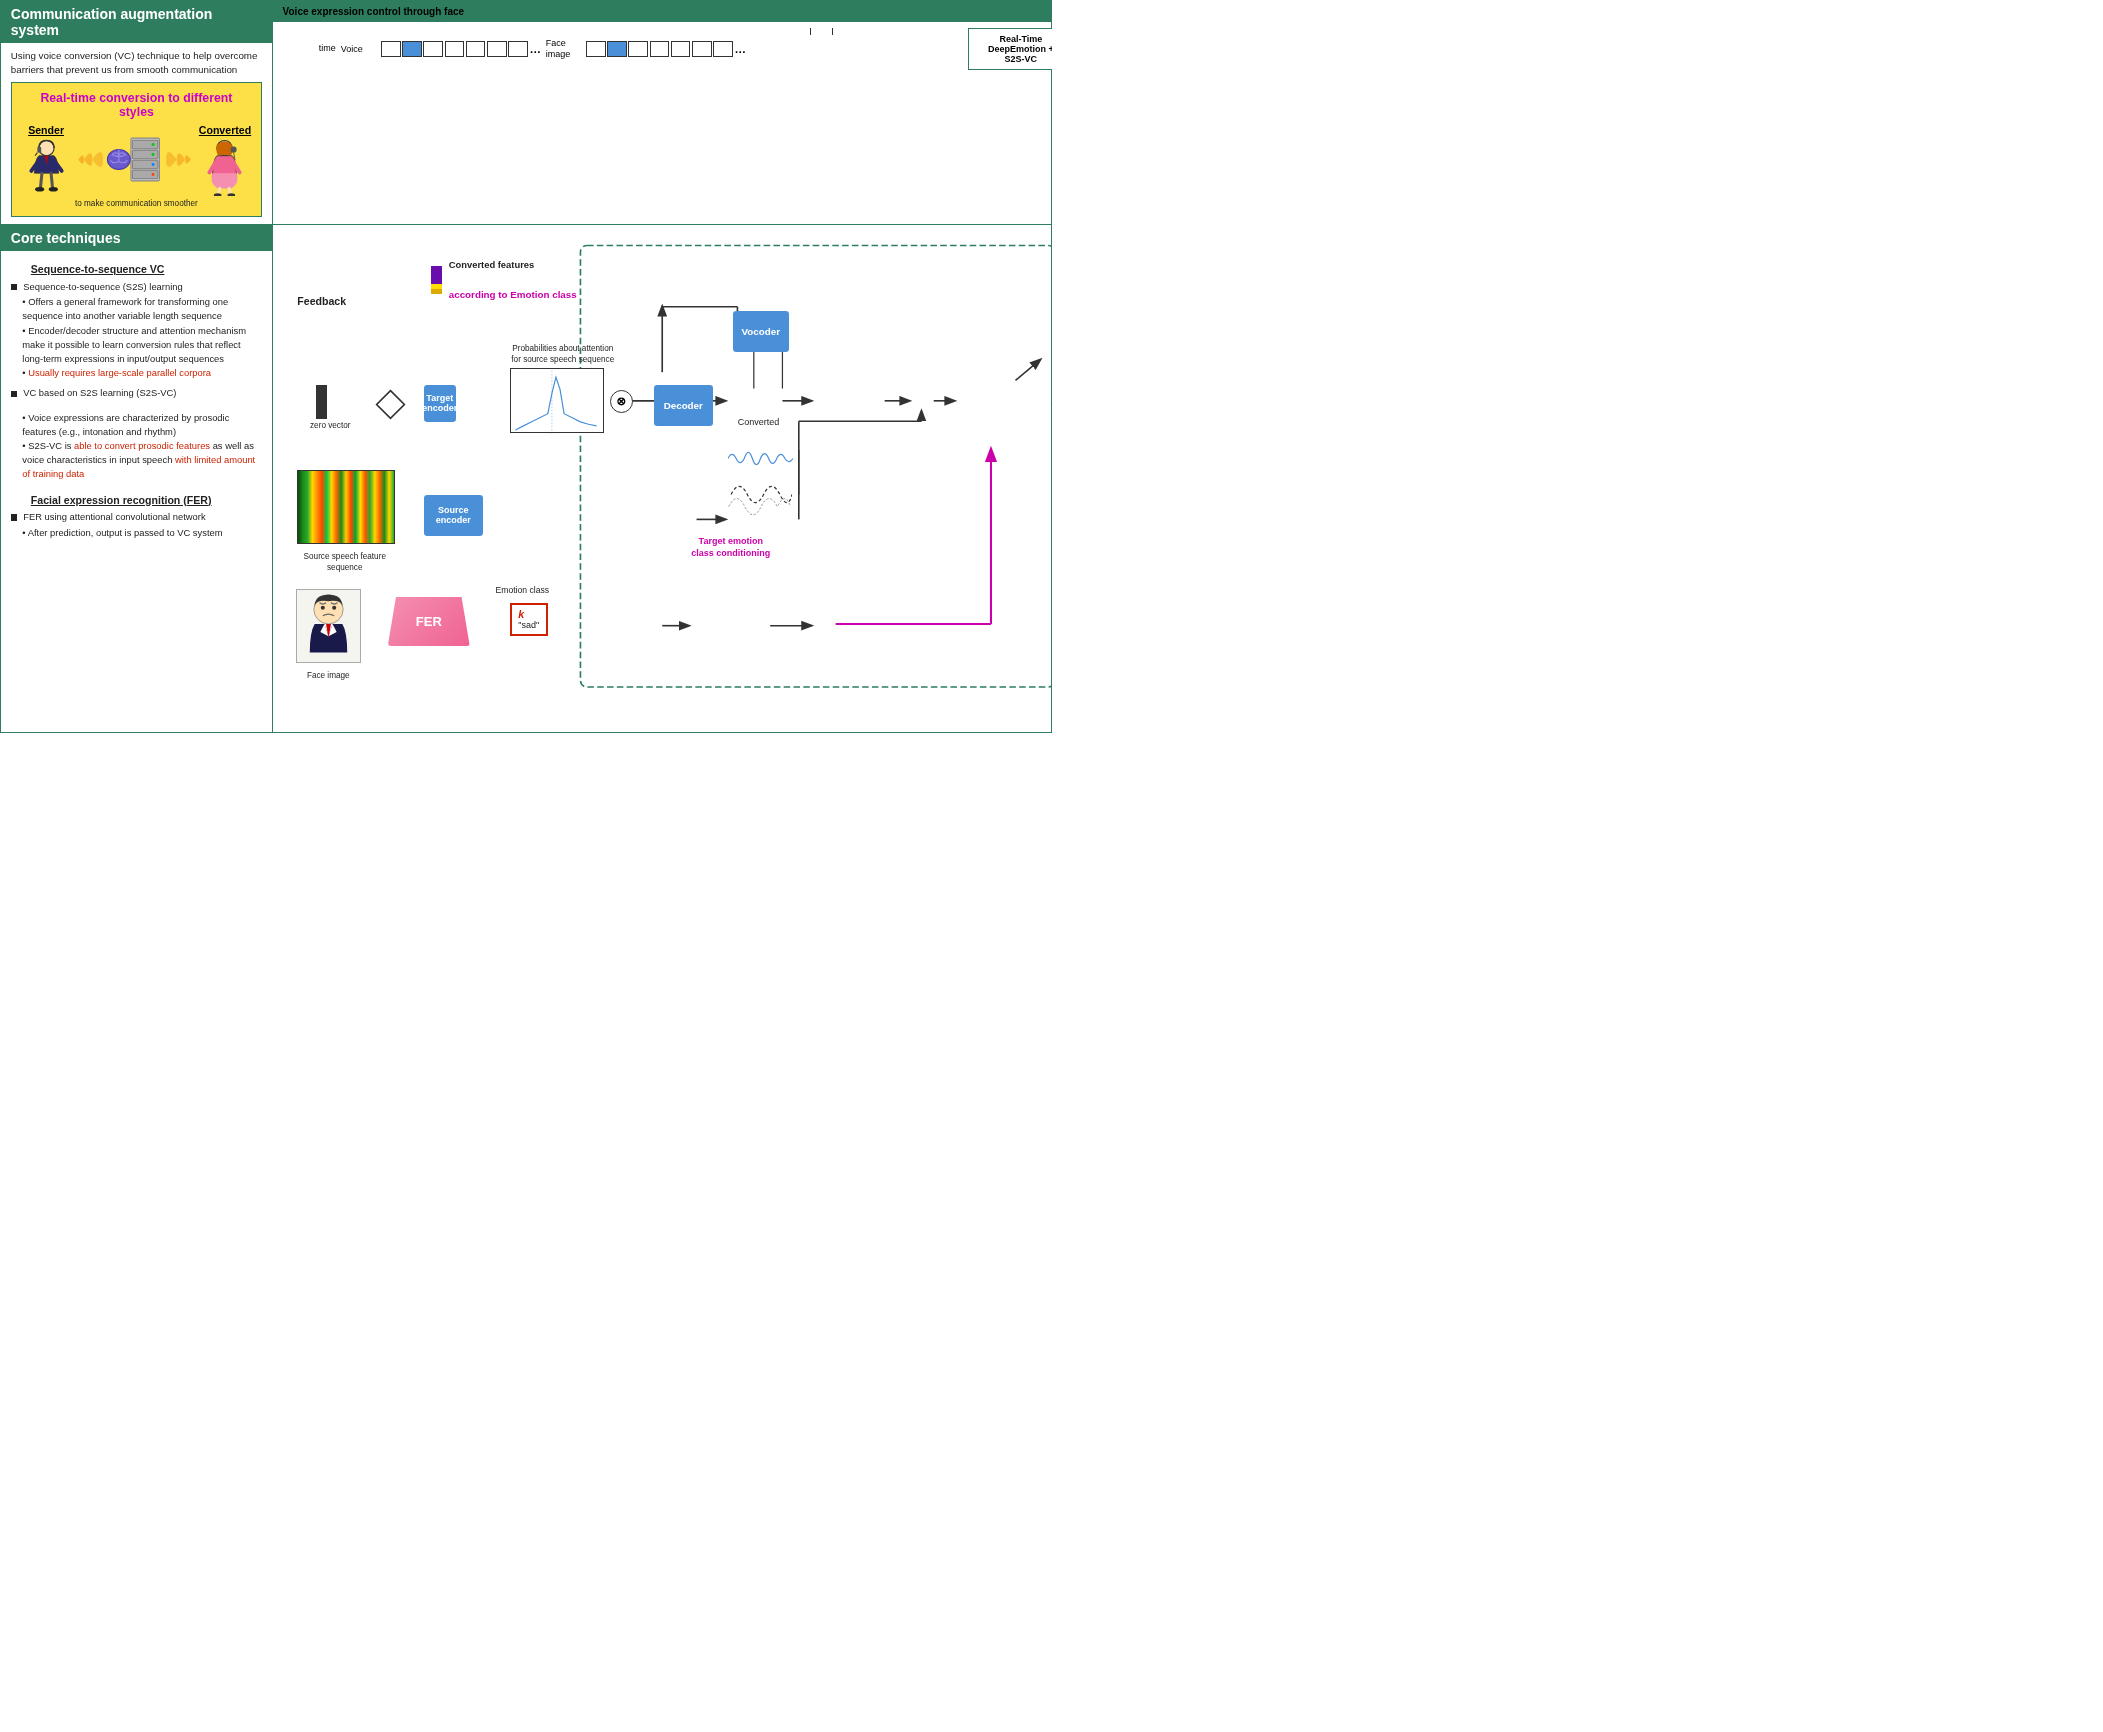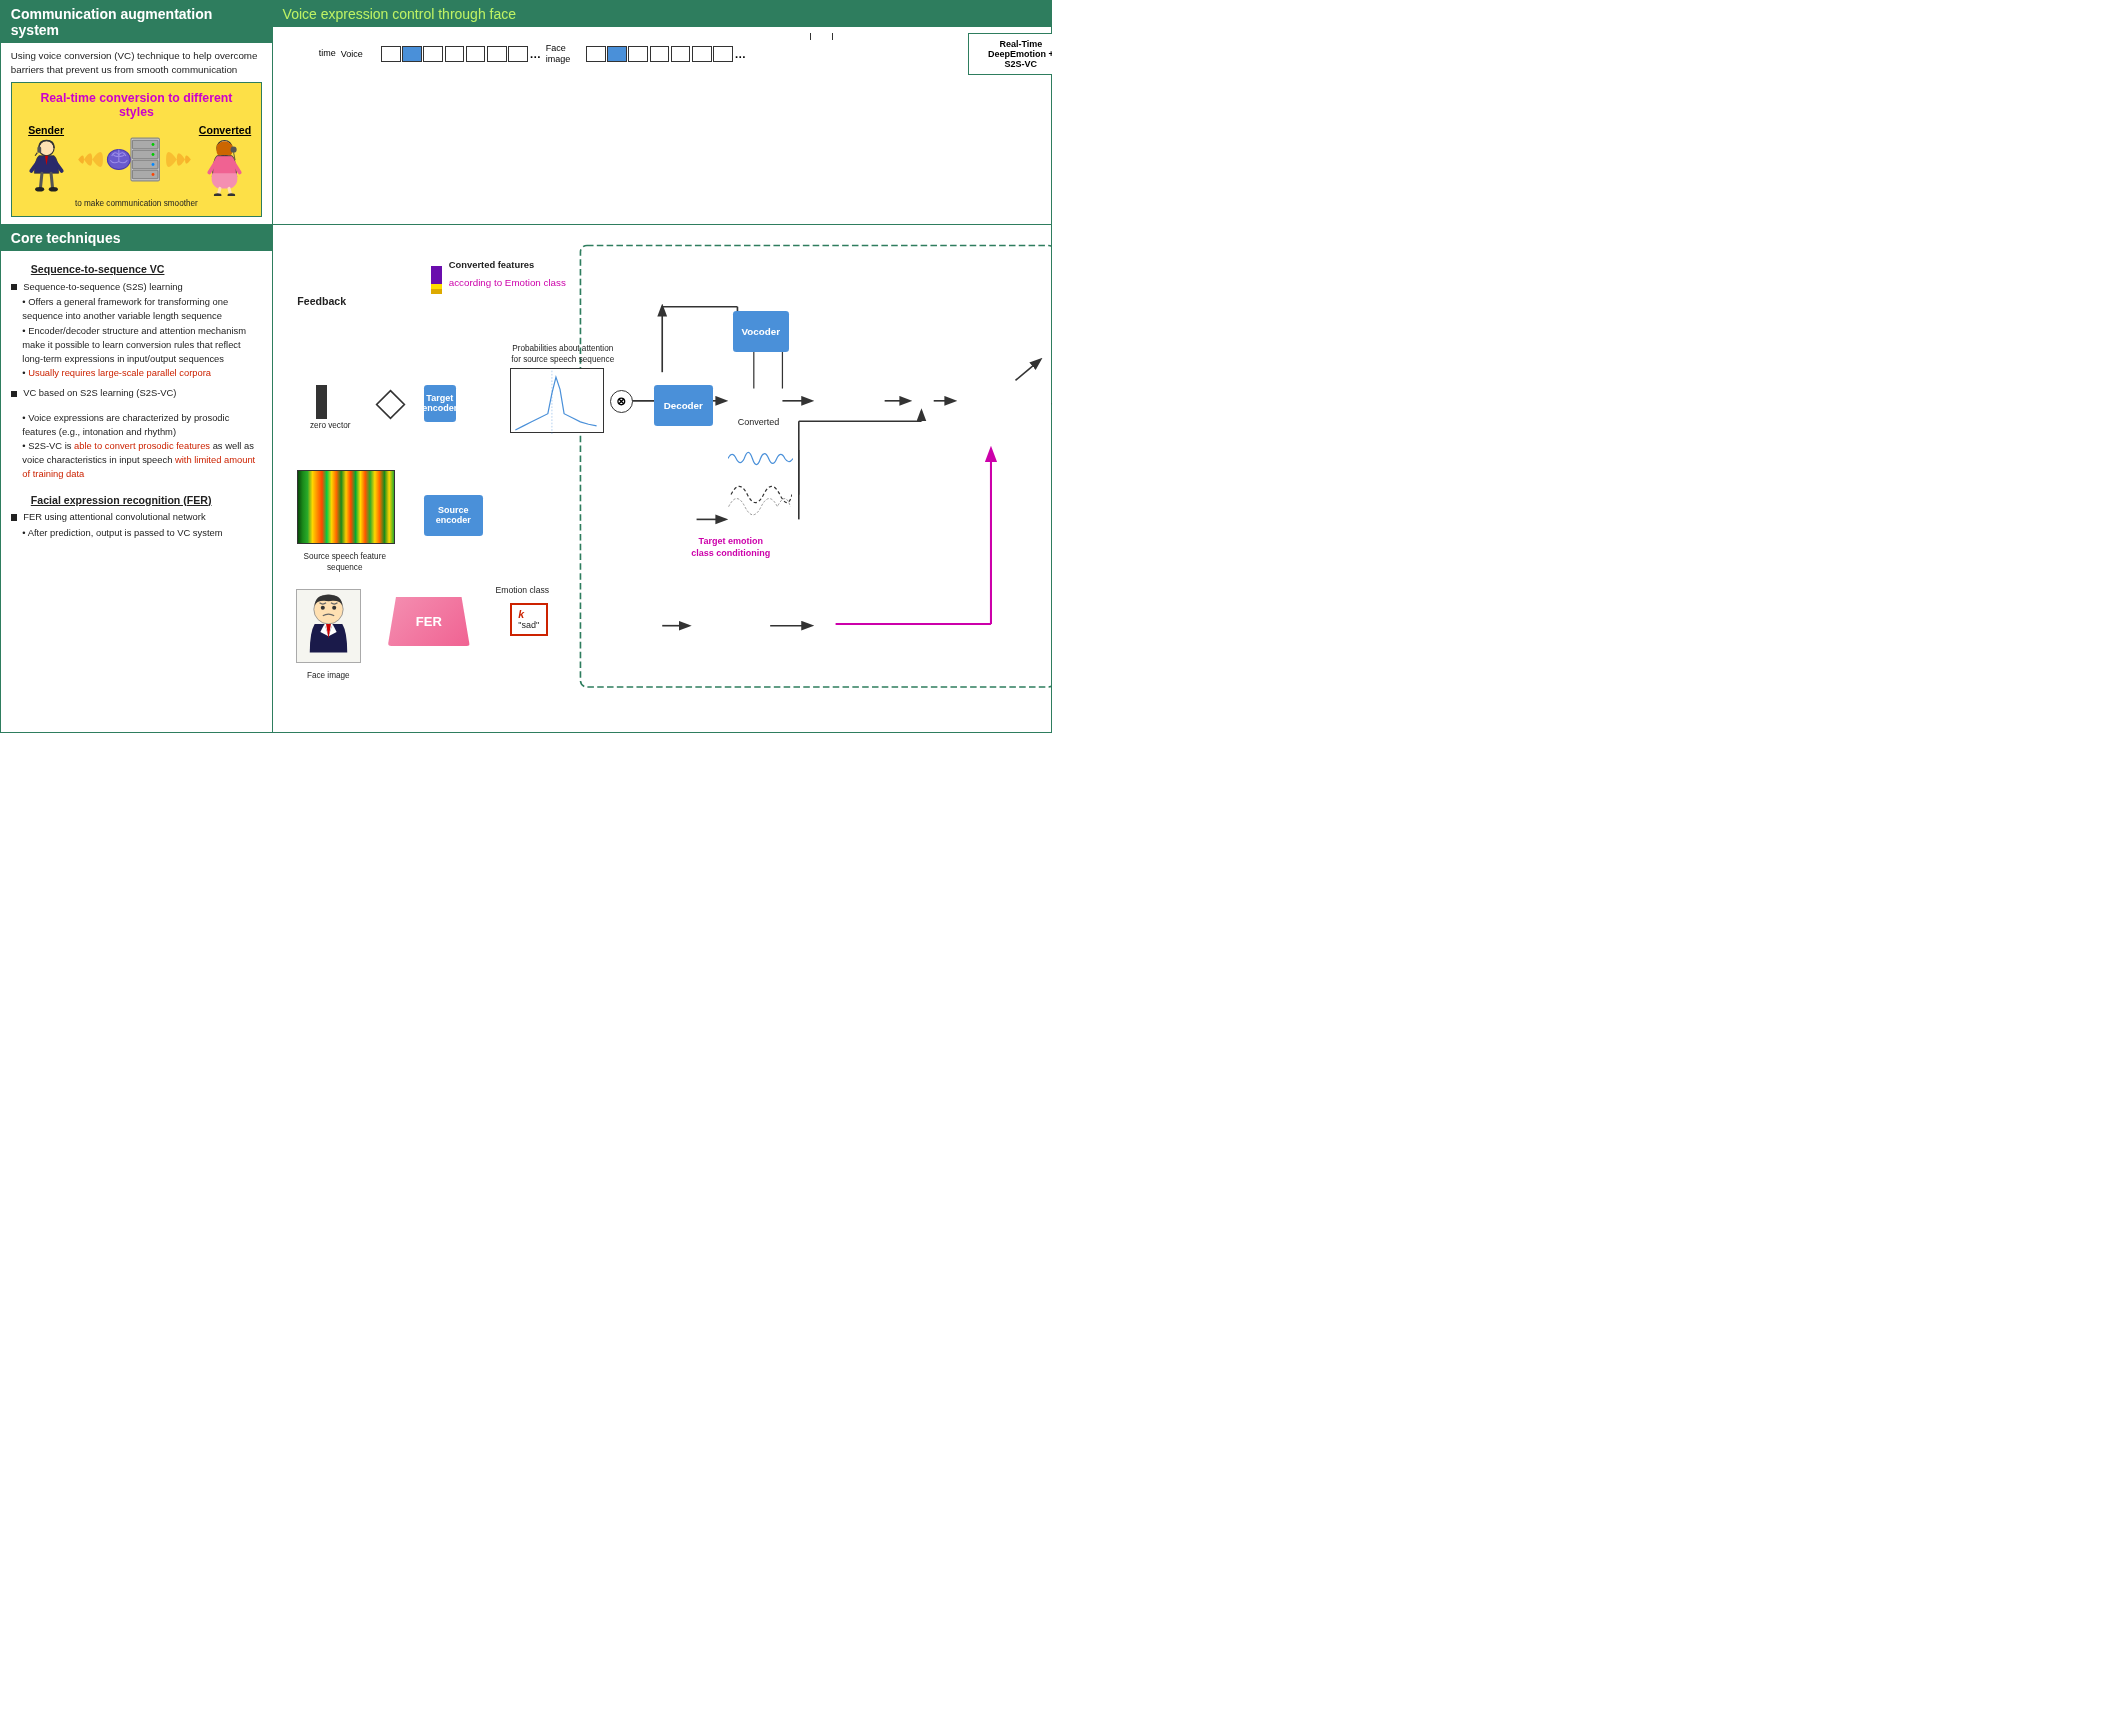--- a/index.html
+++ b/index.html
@@ -30,23 +30,23 @@
     .section-header {
       background: #2e7d5e;
       color: #fff;
       font-size: 14px;
       font-weight: bold;
       padding: 4.9px 9.8px;
     }
 
     .section-header-right {
       background: #2e7d5e;
-      color: #bef264;
-      font-size: 14px;
-      font-weight: normal;
+      color: #000000;
+      font-size: 10px;
+      font-weight: bold;
       padding: 4.9px 9.8px;
     }
 
     .top-left-content {
       padding: 6.5px 9.8px;
     }
 
     .desc-text {
       font-size: 9.8px;
       color: #222;
@@ -602,21 +602,21 @@
       </svg>
 
       <div style="position:absolute;top:41px;left:158px;display:flex;flex-direction:column;gap:0px;">
         <div style="width:11.5px;height:18px;background:#6a0dad;"></div>
         <div style="width:11.5px;height:4.9px;background:#ffdd00;"></div>
         <div style="width:11.5px;height:4.9px;background:#ddaa00;"></div>
       </div>
 
       <div style="position:absolute;top:34px;left:176px;font-size:9.4px;font-weight:bold;color:#222;">Converted features</div>
 
-      <div style="position:absolute;top:52px;left:176px;font-size:9.8px;font-weight:normal;color:#cc00aa;">according to Emotion class</div>
+      <div style="position:absolute;top:64px;left:176px;font-size:9.8px;font-weight:bold;color:#cc00aa;">according to Emotion class</div>
 
       <div style="position:absolute;top:70px;left:24.5px;font-size:10.6px;font-weight:bold;color:#222;">Feedback</div>
 
       <div style="position:absolute;top:119px;left:237px;font-size:8.2px;color:#222;text-align:center;width:106px;line-height:1.3;">Probabilities about attention
 for source speech sequence</div>
 
       <div style="position:absolute;top:160px;left:43px;width:11.5px;height:34px;background:#333;"></div>
 
       <div style="position:absolute;top:196px;left:33px;font-size:8.2px;color:#222;text-align:center;width:49px;">zero vector</div>
 

